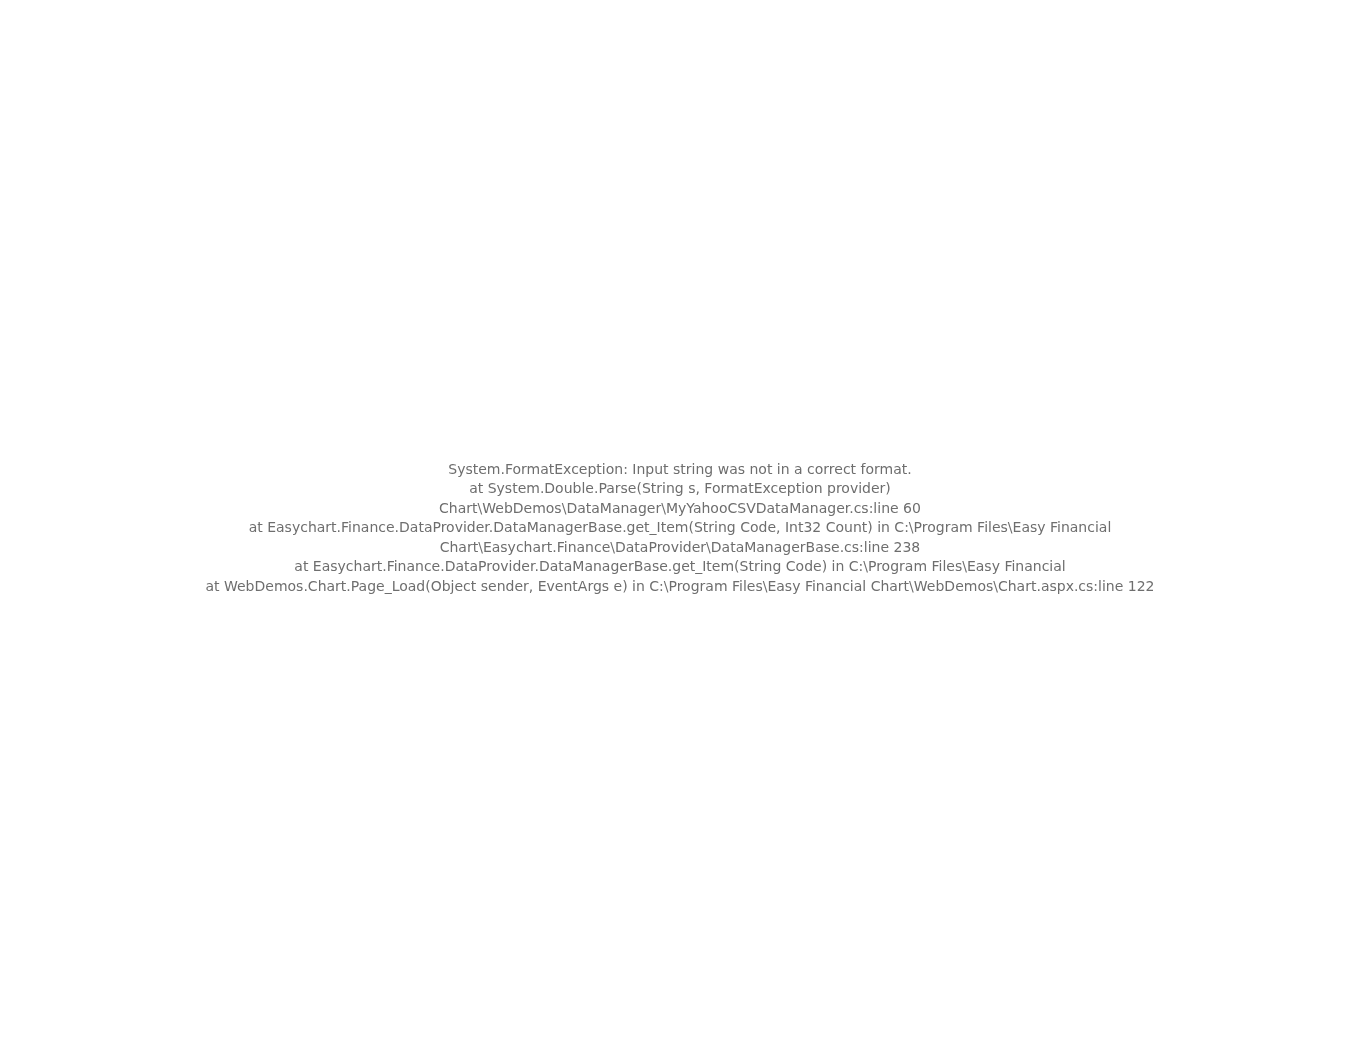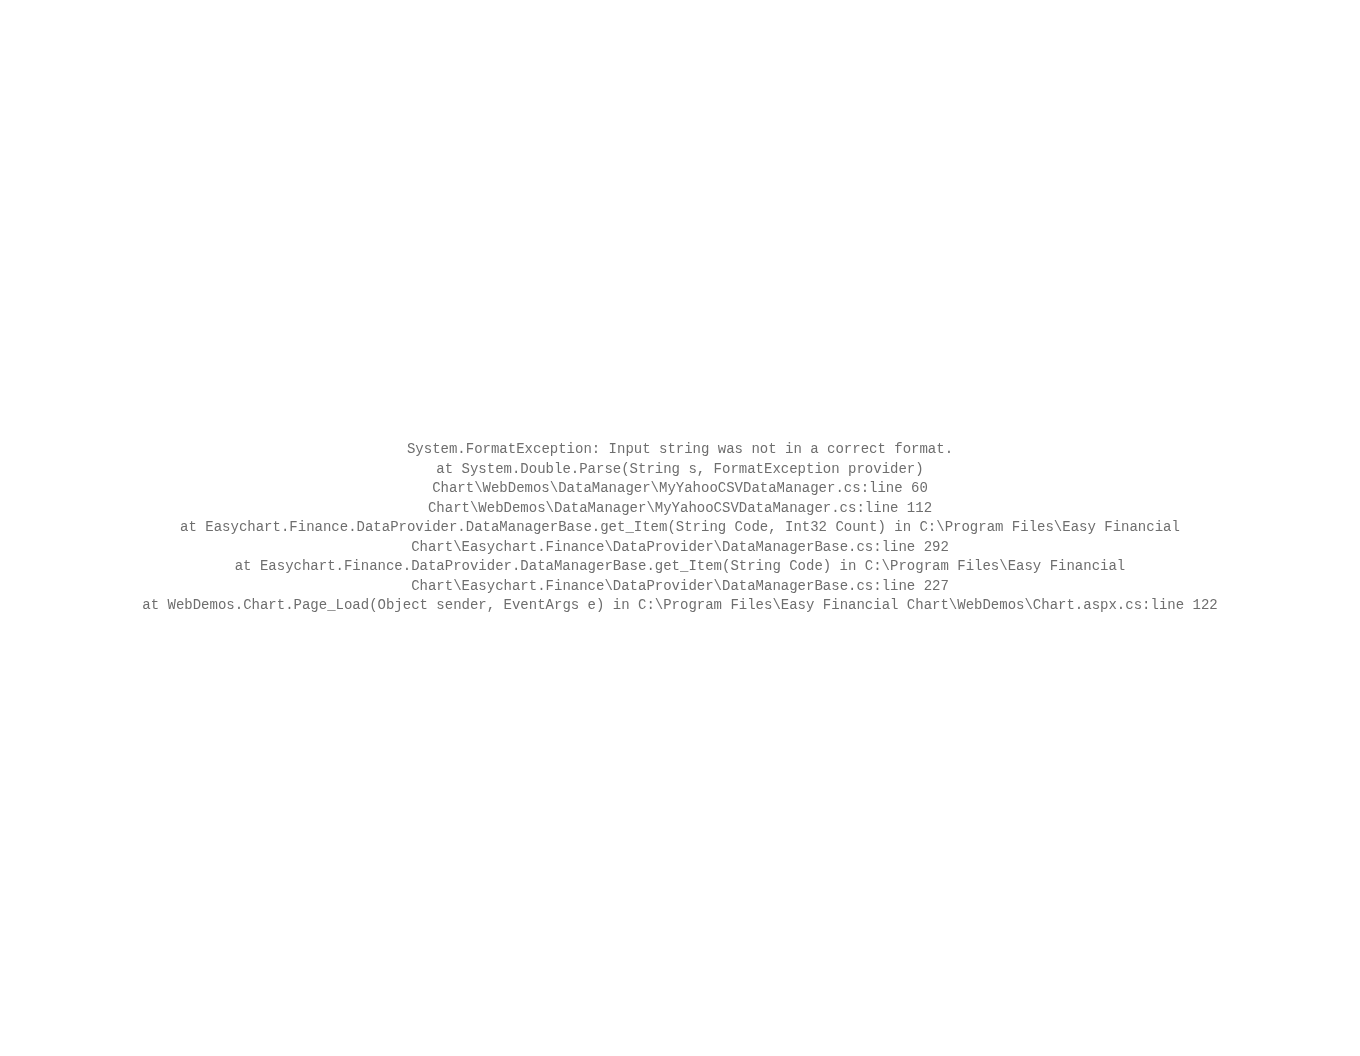--- a/index.html
+++ b/index.html
@@ -22,31 +22,28 @@
   }
   .stack-trace {
     text-align: center;
     color: #6e6e6e;
     font-size: 14px;
     line-height: 19.5px;
     max-width: 1344px;
   }
   .stack-trace-line {
     white-space: nowrap;
-    font-family: Liberation Mono, monospace;
   }
 </style>
 </head>
 <body>
 
 <div class="error-overlay">
   <div class="stack-trace">
     <div class="stack-trace-line">System.FormatException: Input string was not in a correct format.</div>
     <div class="stack-trace-line">at System.Double.Parse(String s, FormatException provider)</div>
     <div class="stack-trace-line">Chart\WebDemos\DataManager\MyYahooCSVDataManager.cs:line 60</div>
-    <div class="stack-trace-line">Chart\WebDemos\DataManager\MyYahooCSVDataManager.cs:line 112</div>
     <div class="stack-trace-line">at Easychart.Finance.DataProvider.DataManagerBase.get_Item(String Code, Int32 Count) in C:\Program Files\Easy Financial</div>
-    <div class="stack-trace-line">Chart\Easychart.Finance\DataProvider\DataManagerBase.cs:line 292</div>
+    <div class="stack-trace-line">Chart\Easychart.Finance\DataProvider\DataManagerBase.cs:line 238</div>
     <div class="stack-trace-line">at Easychart.Finance.DataProvider.DataManagerBase.get_Item(String Code) in C:\Program Files\Easy Financial</div>
-    <div class="stack-trace-line">Chart\Easychart.Finance\DataProvider\DataManagerBase.cs:line 227</div>
     <div class="stack-trace-line">at WebDemos.Chart.Page_Load(Object sender, EventArgs e) in C:\Program Files\Easy Financial Chart\WebDemos\Chart.aspx.cs:line 122</div>
   </div>
 </div>
 
 </body></html>

